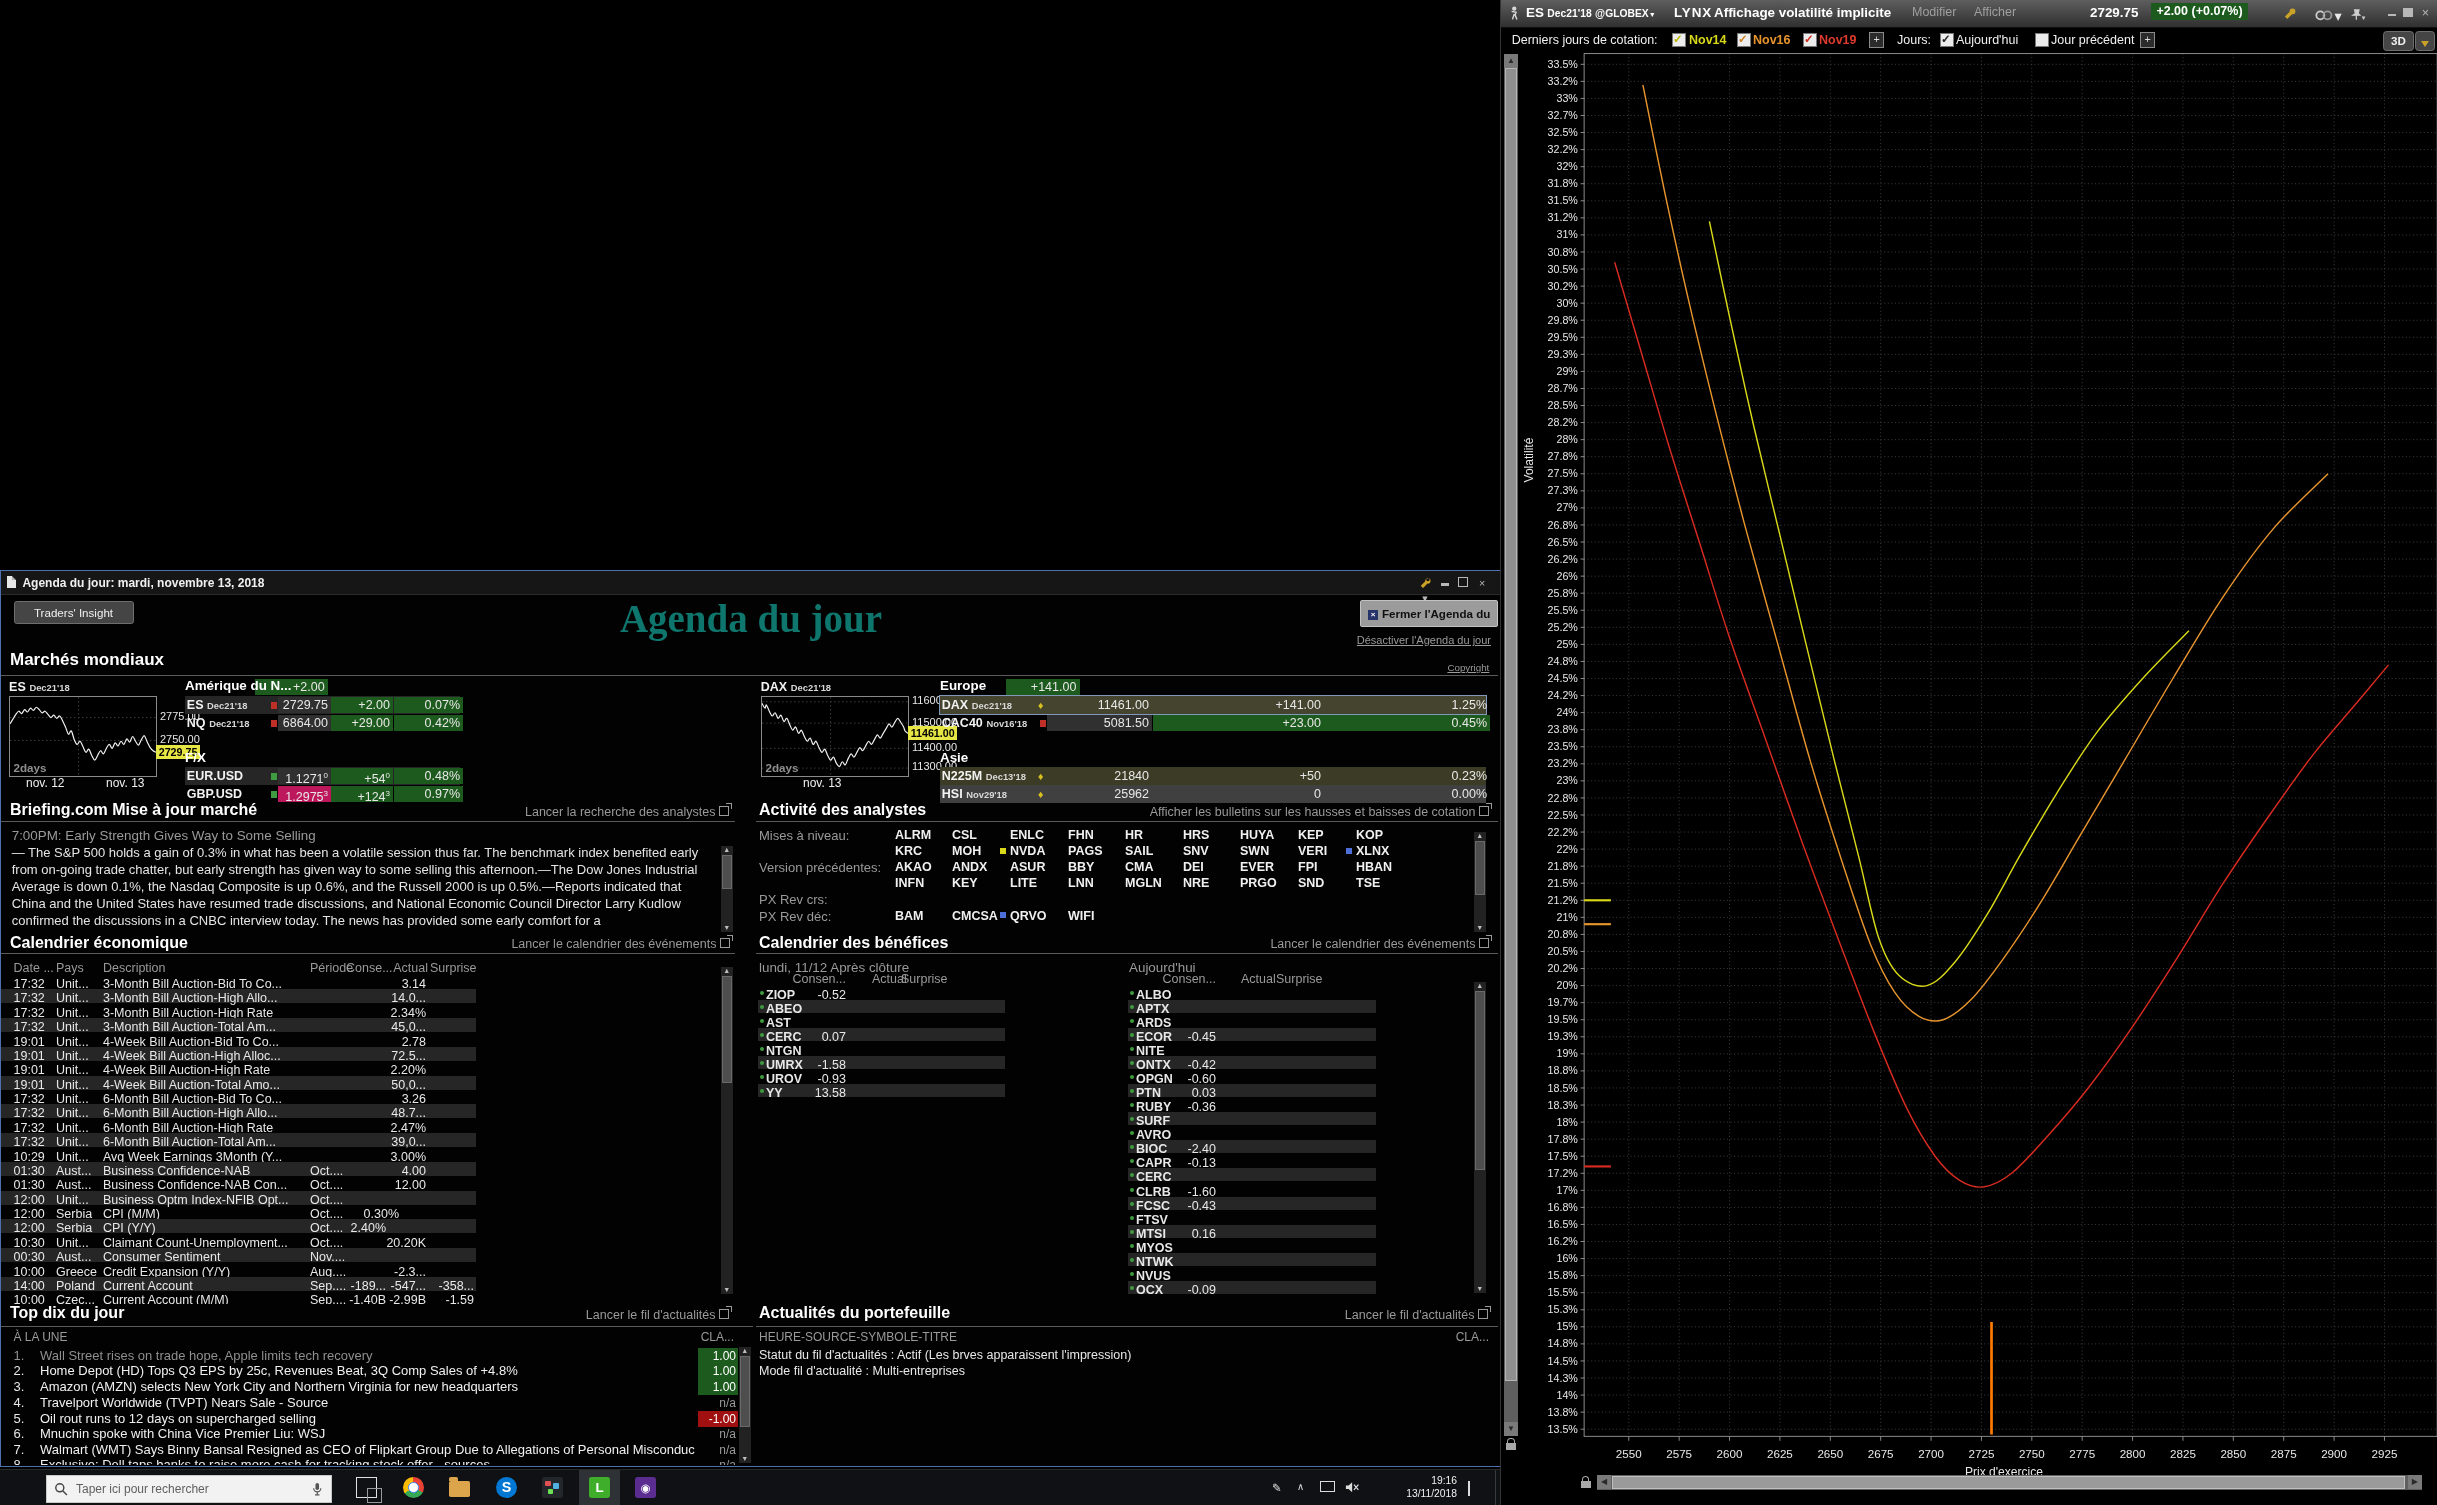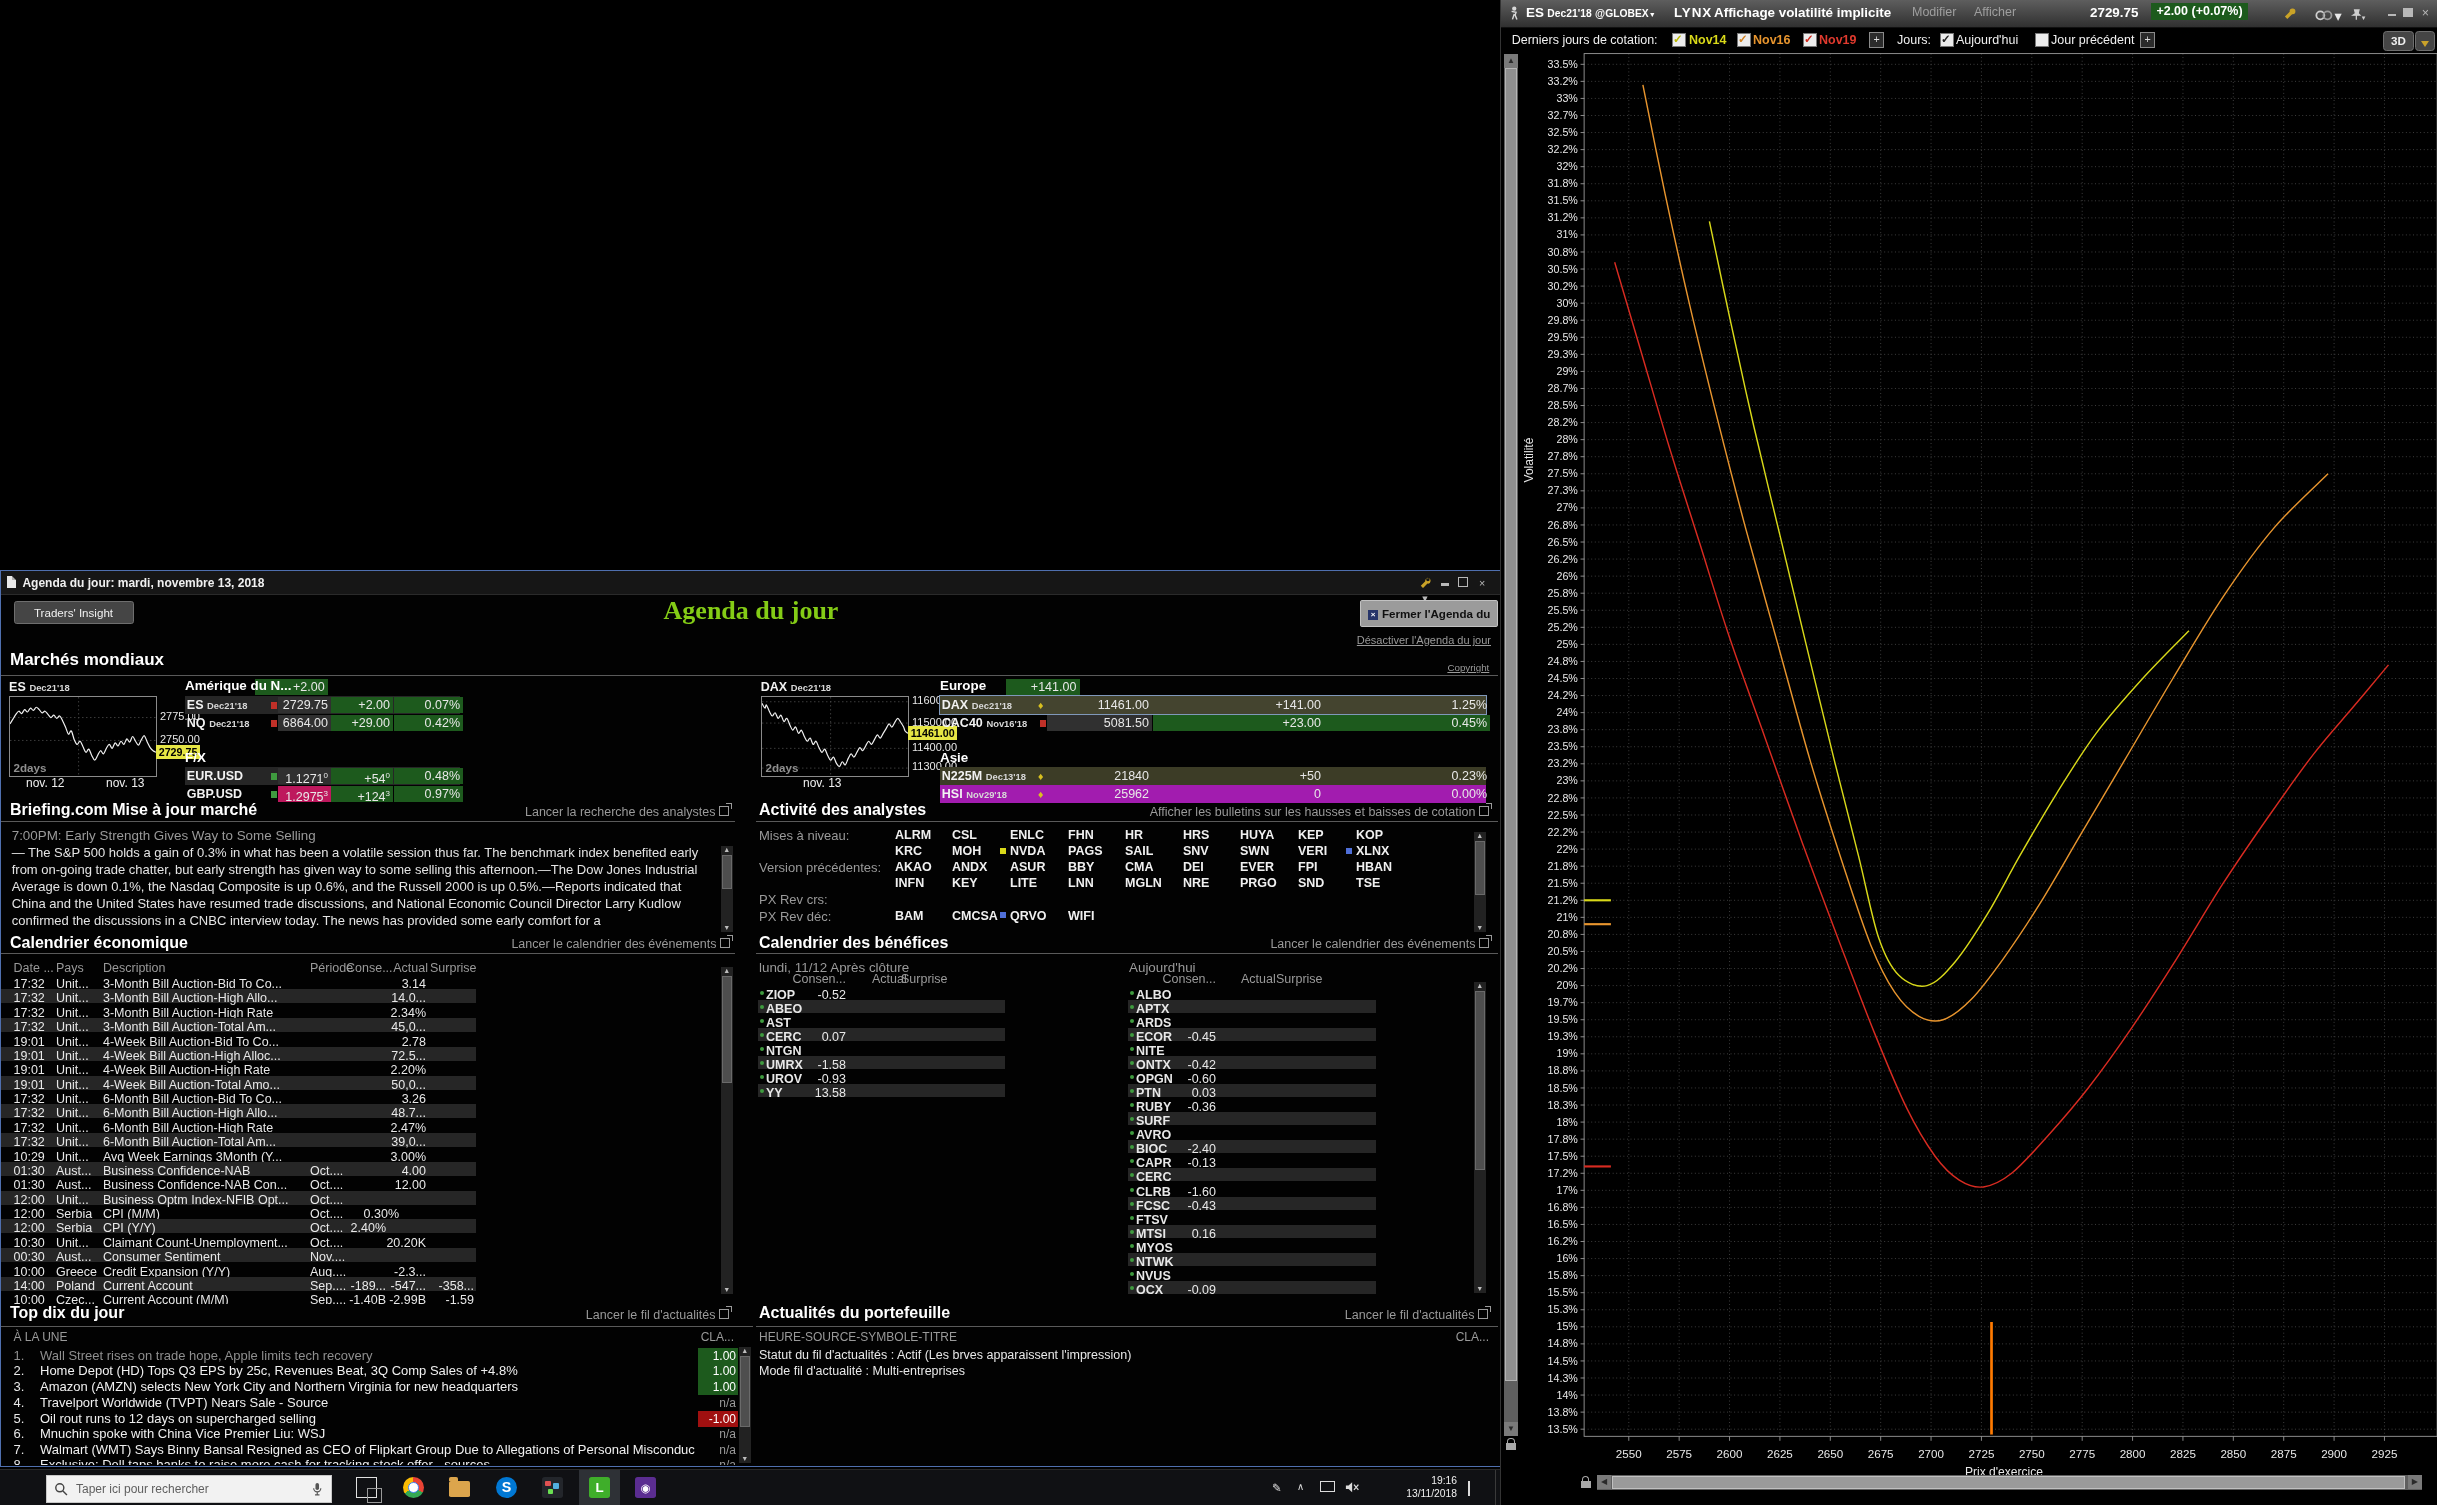--- a/index.html
+++ b/index.html
@@ -21,32 +21,32 @@
   .maxbox{display:inline-block;width:8px;height:7.1px;border:1.3px solid #b8b8b8;}
   .sech{font-size:17px;font-weight:bold;color:#fff;}
   .secline{height:0.9px;background:#5a5a5a;}
   .link{color:#9a9a9a;text-decoration:underline;}
   .extlink{font-size:12.5px;color:#9a9a9a;}
   .ext{display:inline-block;width:8px;height:8px;border:0.9px solid #9a9a9a;position:relative;margin-left:3.6px;}
   .ext:after{content:"";position:absolute;right:-3.6px;top:-3.6px;width:4.5px;height:4.5px;border-top:0.9px solid #9a9a9a;border-right:0.9px solid #9a9a9a;}
   .btn-dark{background:#454545;border:0.9px solid #6e6e6e;border-radius:2.7px;color:#f0f0f0;font-size:11.6px;line-height:21.4px;text-align:center;}
   .btn-light{background:#9b9b9b;border:0.9px solid #c2c2c2;border-radius:1.8px;color:#101010;font-size:11.6px;font-weight:bold;line-height:25px;text-align:center;}
   .band{border-top:0.9px solid #cfcfcf;border-bottom:0.9px solid #cfcfcf;font-family:"Liberation Serif",serif;}
-  .bigtitle{font-family:"Liberation Serif",serif;font-weight:bold;font-size:26px;color:#84cc16;text-align:center;}
+  .bigtitle{font-family:"Liberation Serif",serif;font-weight:bold;font-size:39px;color:#0f766e;text-align:center;}
   .serifcaps{font-family:"Liberation Serif",serif;font-size:12px;color:#e8e8e8;letter-spacing:0.4px;}
   .chartbox{border:0.9px solid #8a8a8a;background:#000;}
   .ylab{font-size:11px;color:#e8e8e8;}
   .tag{background:#e6e645;color:#000;font-size:10.7px;font-weight:bold;padding:0 2.7px;line-height:14.3px;}
   .mrow{height:18px;font-size:12.5px;line-height:18px;}
   .sym{font-weight:bold;font-size:12.5px;color:#f2f2f2;}
   .con{font-weight:bold;font-size:9.4px;color:#d8d8d8;margin-left:3.6px;}
   .cell{position:absolute;top:0.9px;height:16px;line-height:16px;font-size:12.5px;}
   .stripe{background:#262626;}
   .olive{background:#3c3c26;}
-  .olive2{background:#a21caf;}
+  .olive2{background:#404040;}
   .selected{background:#44442f;outline:0.9px solid #8098ba;}
   .ecrow{height:14.4px;font-size:12px;line-height:14.3px;}
   .newsrow{height:15.6px;font-size:13.4px;line-height:15px;}
   .scroll{background:#222;width:11.6px;}
   .scroll .thumb{position:absolute;left:0.9px;width:9.8px;background:#4e4e4e;border:0.9px solid #6a6a6a;box-sizing:border-box;}
   .scroll .ar{position:absolute;left:0;width:11.6px;text-align:center;font-size:7.1px;color:#bdbdbd;}
 
   
   #volwin{left:1500px;top:0;width:938px;height:1506px;background:#000;border-left:0.9px solid #333;box-sizing:border-box;}
   #volwin .titlebar{left:0;top:0;width:100%;height:27px;background:linear-gradient(#5e5e5e,#303030);border-bottom:0.9px solid #111;}

